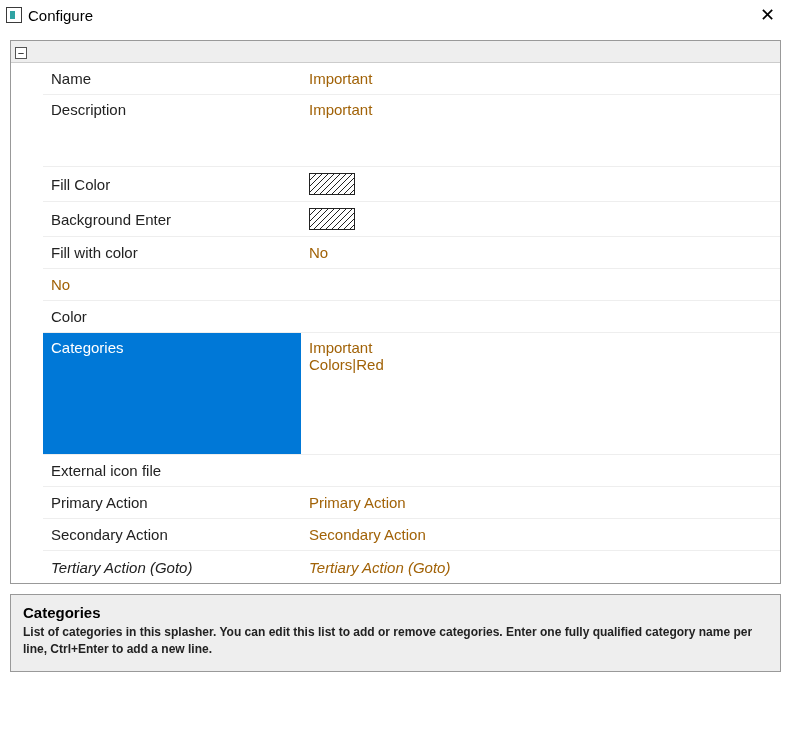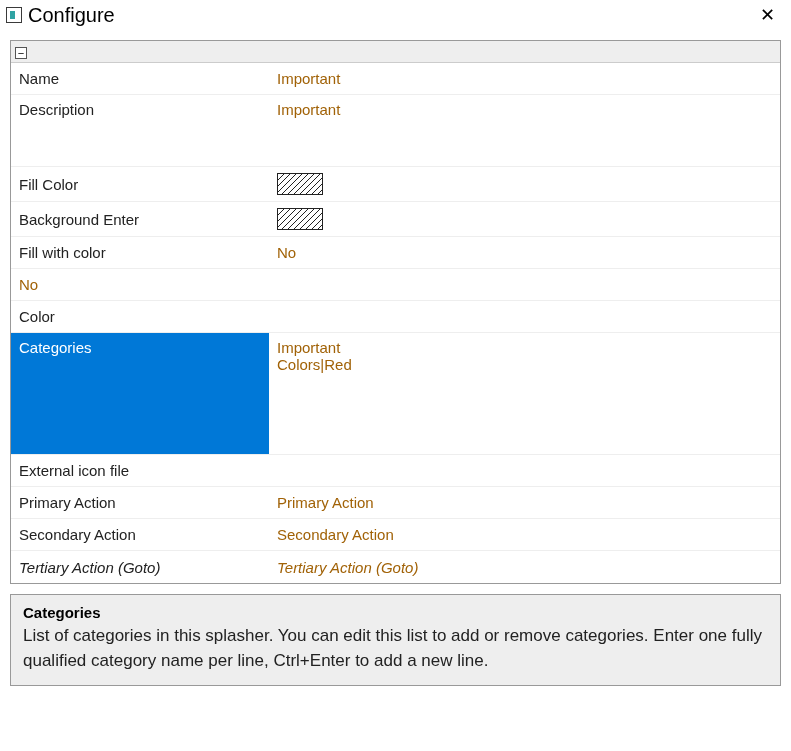--- a/index.html
+++ b/index.html
@@ -28,21 +28,21 @@
     position: relative;
     background: #fff;
   }
   .titlebar .app-icon::after {
     content: "";
     position: absolute;
     left: 3px; top: 3px;
     width: 5px; height: 8px;
     background: #2fa3a3;
   }
-  .titlebar .title { flex: 1; font-size: 20px; color: #000; }
+  .titlebar .title { flex: 1; font-size: 15px; color: #000; }
   .titlebar .close {
     font-size: 18px;
     line-height: 1;
     cursor: pointer;
     padding: 2px 6px;
   }
   .window-body {
     padding: 10px;
   }
   .prop-grid {
@@ -61,20 +61,21 @@
     line-height: 10px;
     text-align: center;
     font-size: 11px;
     cursor: pointer;
     background: #fff;
   }
   .pg-row {
     display: flex;
     border-bottom: 1px solid #eee;
     min-height: 32px;
+    margin-left: 32px;
   }
   .pg-row:last-child { border-bottom: none; font-style: italic; }
   .pg-label {
     width: 258px;
     padding: 6px 8px;
     color: #222;
     display: flex;
     align-items: center;
   }
   .pg-value {
@@ -108,23 +109,24 @@
     margin-top: 10px;
     border: 1px solid #999;
     background: #eeeeee;
     padding: 9px 12px 12px 12px;
   }
   .help-title {
     font-weight: 600;
     margin-bottom: 3px;
   }
   .help-text {
-    font-size: 17px;
+    font-size: 12px;
     line-height: 1.45;
     color: #222;
+    font-weight: bold;
   }
 </style>
 </head>
 <body>
 
 <div class="titlebar">
   <span class="app-icon"></span>
   <span class="title">Configure</span>
   <span class="close">✕</span>
 </div>

